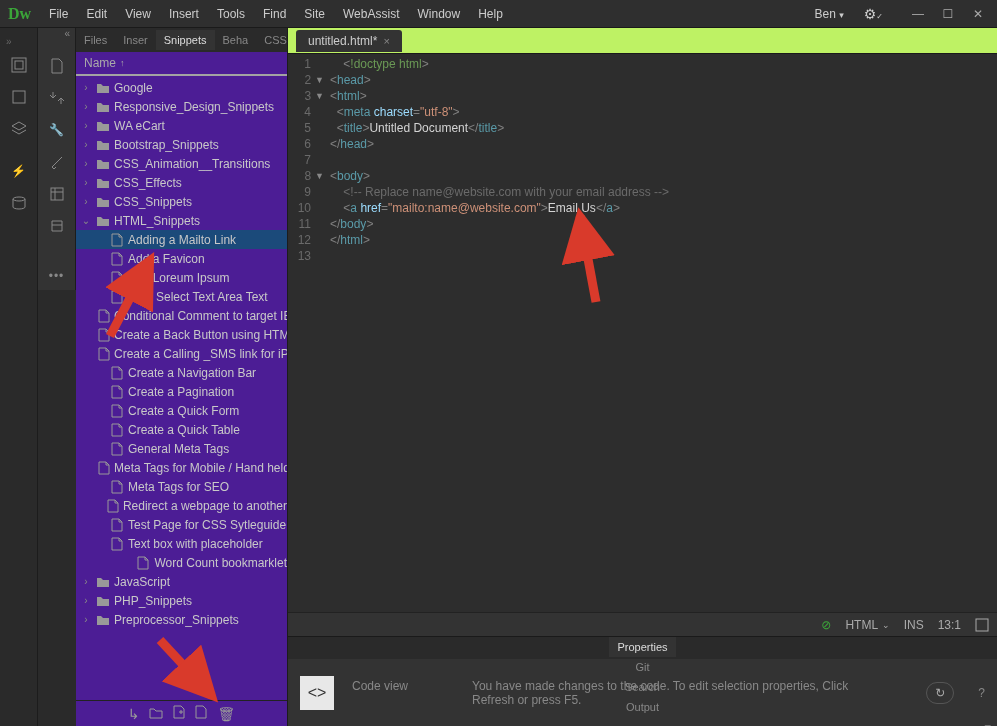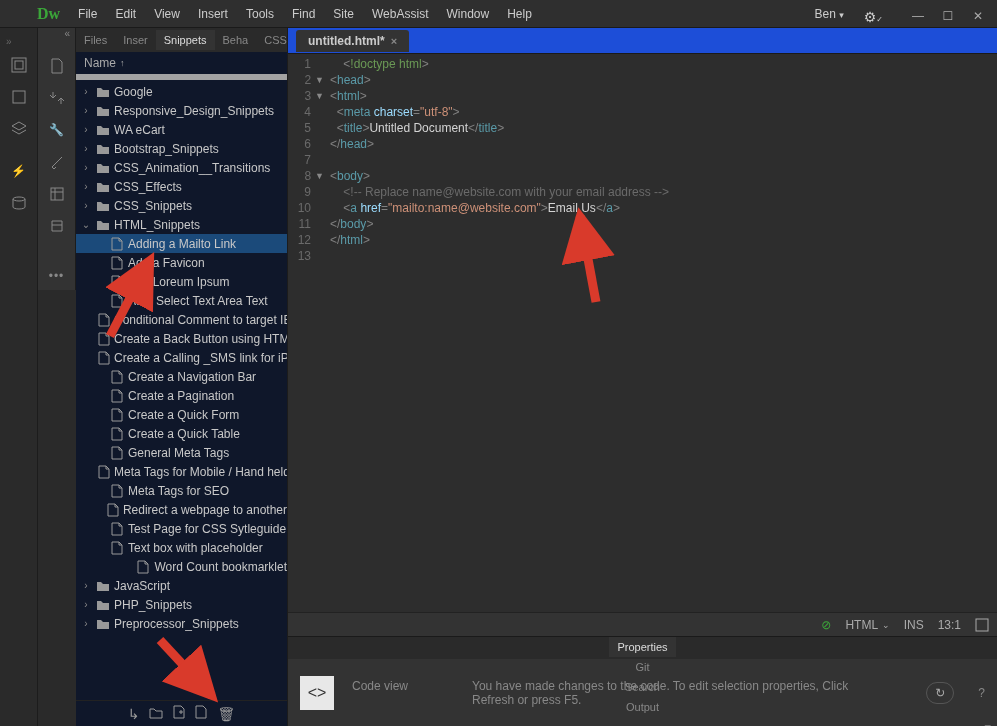--- a/index.html
+++ b/index.html
@@ -1,46 +1,46 @@
 <!DOCTYPE html>
 <html><head>
 <meta charset="utf-8">
 <style>
 * { margin:0; padding:0; box-sizing:border-box; font-family:"Segoe UI",Tahoma,sans-serif; font-size:12px; }
 body { background:#2a2a2a; color:#b8b8b8; width:997px; height:726px; overflow:hidden; position:relative; }
 .titlebar { height:28px; background:#2f2f2f; display:flex; align-items:center; padding:0 8px; border-bottom:1px solid #1a1a1a; }
-.logo { font-weight:bold; color:#3ba639; font-size:16px; margin-right:10px; font-family:Georgia,serif;margin-left:29px; }
+.logo { font-weight:bold; color:#3ba639; font-size:16px; margin-right:10px; font-family:Georgia,serif; }
 .menu { display:flex; gap:2px; flex:1; }
 .menu-item { padding:4px 8px; cursor:pointer; color:#ccc; }
-.user-area { display:flex; align-items:flex-end; gap:12px; }
+.user-area { display:flex; align-items:center; gap:12px; }
 .user-name { color:#ccc; padding:4px 8px; }
 .winbtns { display:flex; gap:8px; margin-left:12px; }
 .winbtn { width:22px; height:18px; display:flex; align-items:center; justify-content:center; cursor:pointer; color:#aaa; }
 .body-area { display:flex; height:calc(100% - 28px); }
 .left-rail { width:38px; background:#2a2a2a; border-right:1px solid #1c1c1c; display:flex; flex-direction:column; align-items:center; padding-top:8px; gap:4px; }
 .rail-ico { width:28px; height:28px; display:flex; align-items:center; justify-content:center; color:#888; cursor:pointer; }
 .narrow-col { width:38px; background:#333; border-right:1px solid #1c1c1c; display:flex; flex-direction:column; align-items:center; padding-top:24px; gap:4px; }
 .narrow-top { height:16px; width:100%; display:flex; justify-content:flex-end; padding-right:6px; color:#888; font-size:10px; position:absolute; top:0; }
 .narrow-col-wrap { position:relative; width:38px; }
-.side-panel { width:212px; background:#0f172a; display:flex; flex-direction:column; border-right:1px solid #1c1c1c; }
+.side-panel { width:212px; background:#4c1d95; display:flex; flex-direction:column; border-right:1px solid #1c1c1c; }
 .panel-tabs { display:flex; background:#2a2a2a; height:24px; align-items:center; }
 .ptab { padding:4px 8px; color:#888; font-size:11px; cursor:pointer; }
 .ptab.active { background:#333; color:#ddd; font-weight:500; }
 .ptab-menu { margin-left:auto; padding:4px 6px; color:#888; cursor:pointer; }
-.panel-header { padding:4px 8px; color:#aaa; font-size:11px; display:flex; align-items:center; border-bottom:6px solid #a3a3a3; }
+.panel-header { padding:4px 8px; color:#aaa; font-size:11px; display:flex; align-items:center; border-bottom:2px solid #a3a3a3; }
 .tree { flex:1; overflow:auto; padding:2px 0; }
 .tree-row { display:flex; align-items:center; height:19px; padding-left:4px; cursor:pointer; white-space:nowrap; overflow:hidden; }
 .tree-row.selected { background:#1b4a7a; color:#fff; }
 .exp { width:12px; text-align:center; color:#888; font-size:10px; }
 .fico { width:14px; height:14px; margin:0 4px; display:flex; align-items:center; justify-content:center; }
 .tree-label { font-size:12px; color:#c8c8c8; }
 .panel-footer { height:26px; display:flex; align-items:center; justify-content:center; gap:10px; border-top:1px solid #222; }
 .foot-ico { color:#999; cursor:pointer; font-size:14px; }
 .editor-area { flex:1; display:flex; flex-direction:column; background:#2d2d2d; }
-.doc-tabs { height:26px; background:#1d4ed8; display:flex; align-items:center; padding-left:8px; border-bottom:1px solid #1a1a1a;font-weight:bold; }
+.doc-tabs { height:26px; background:#bef264; display:flex; align-items:center; padding-left:8px; border-bottom:1px solid #1a1a1a; }
 .doc-tab { padding:4px 12px; background:#333; color:#ccc; font-size:12px; border-radius:3px 3px 0 0; display:flex; align-items:center; gap:6px; }
 .doc-close { color:#888; cursor:pointer; font-size:11px; }
 .code { flex:1; display:flex; background:#2d2d2d; font-family:Consolas,"Courier New",monospace; font-size:13px; line-height:16px; position:relative; }
 .gutter { width:42px; background:#2d2d2d; color:#6a6a6a; text-align:right; padding:2px 6px 0 0; }
 .gut-line { height:16px; display:flex; justify-content:flex-end; align-items:center; gap:4px; }
 .gut-arrow { color:#888; font-size:9px; }
 .codelines { padding-top:2px; }
 .cl { height:16px; white-space:pre; }
 .t-doctype { color:#6a9955; }
 .t-tag { color:#5a9aa8; }

